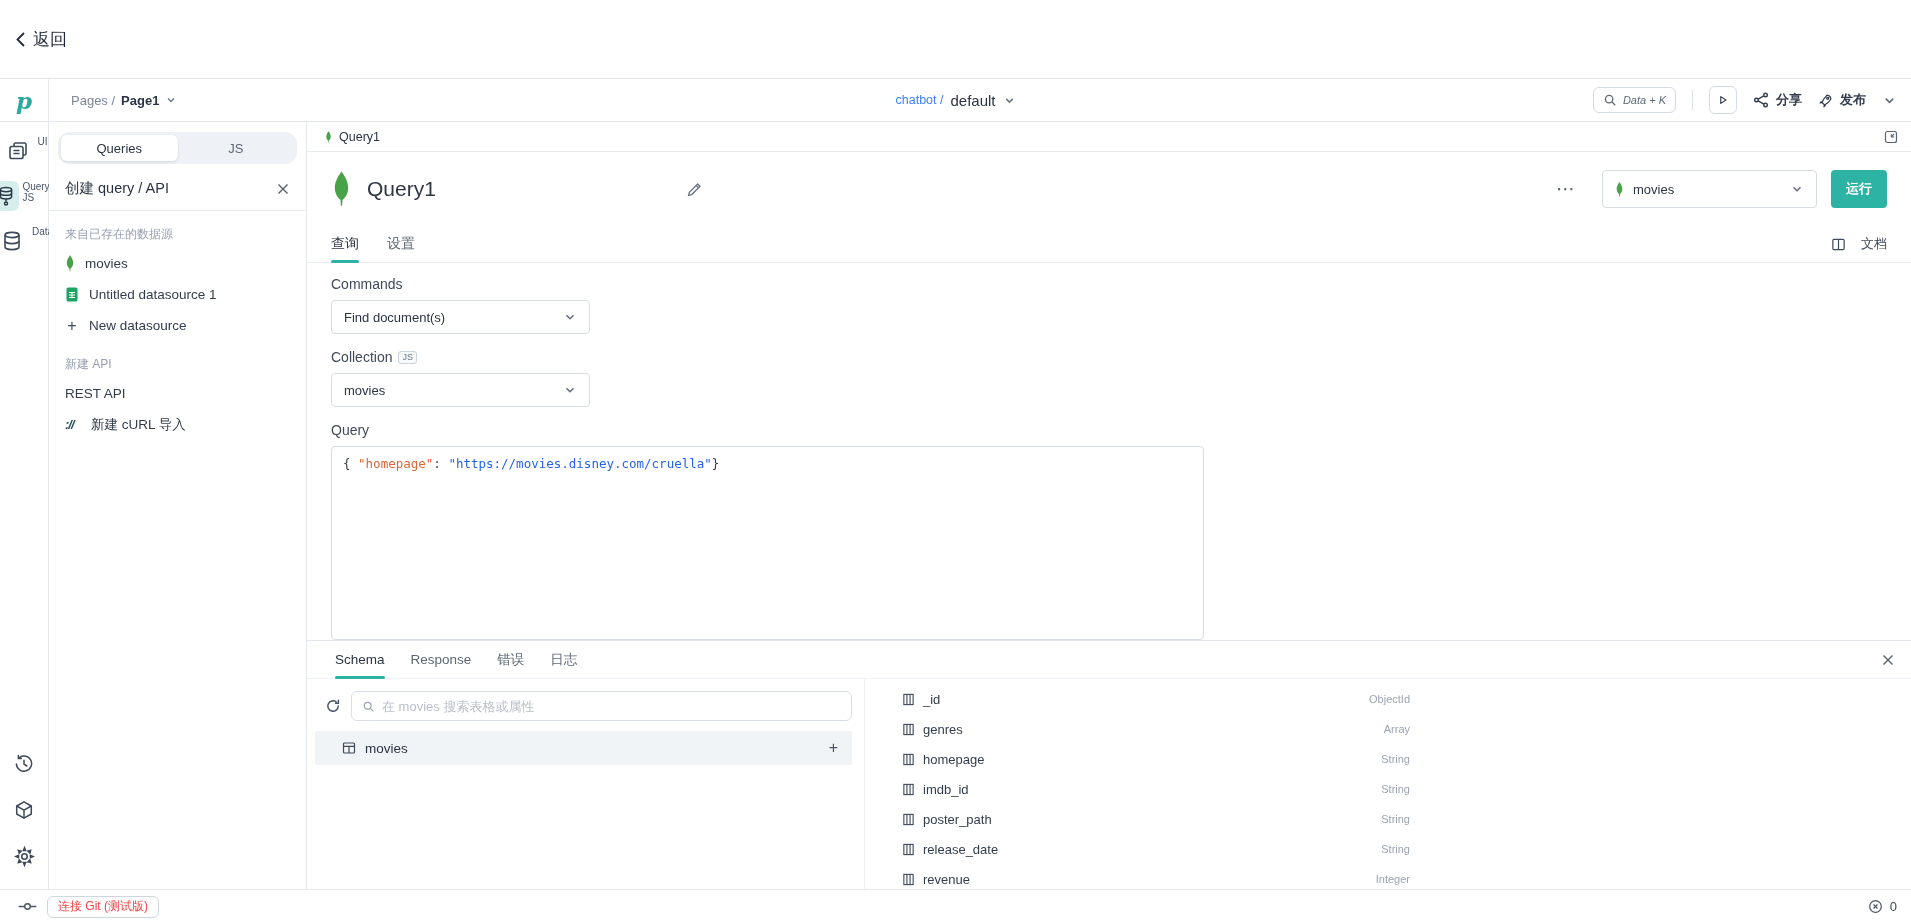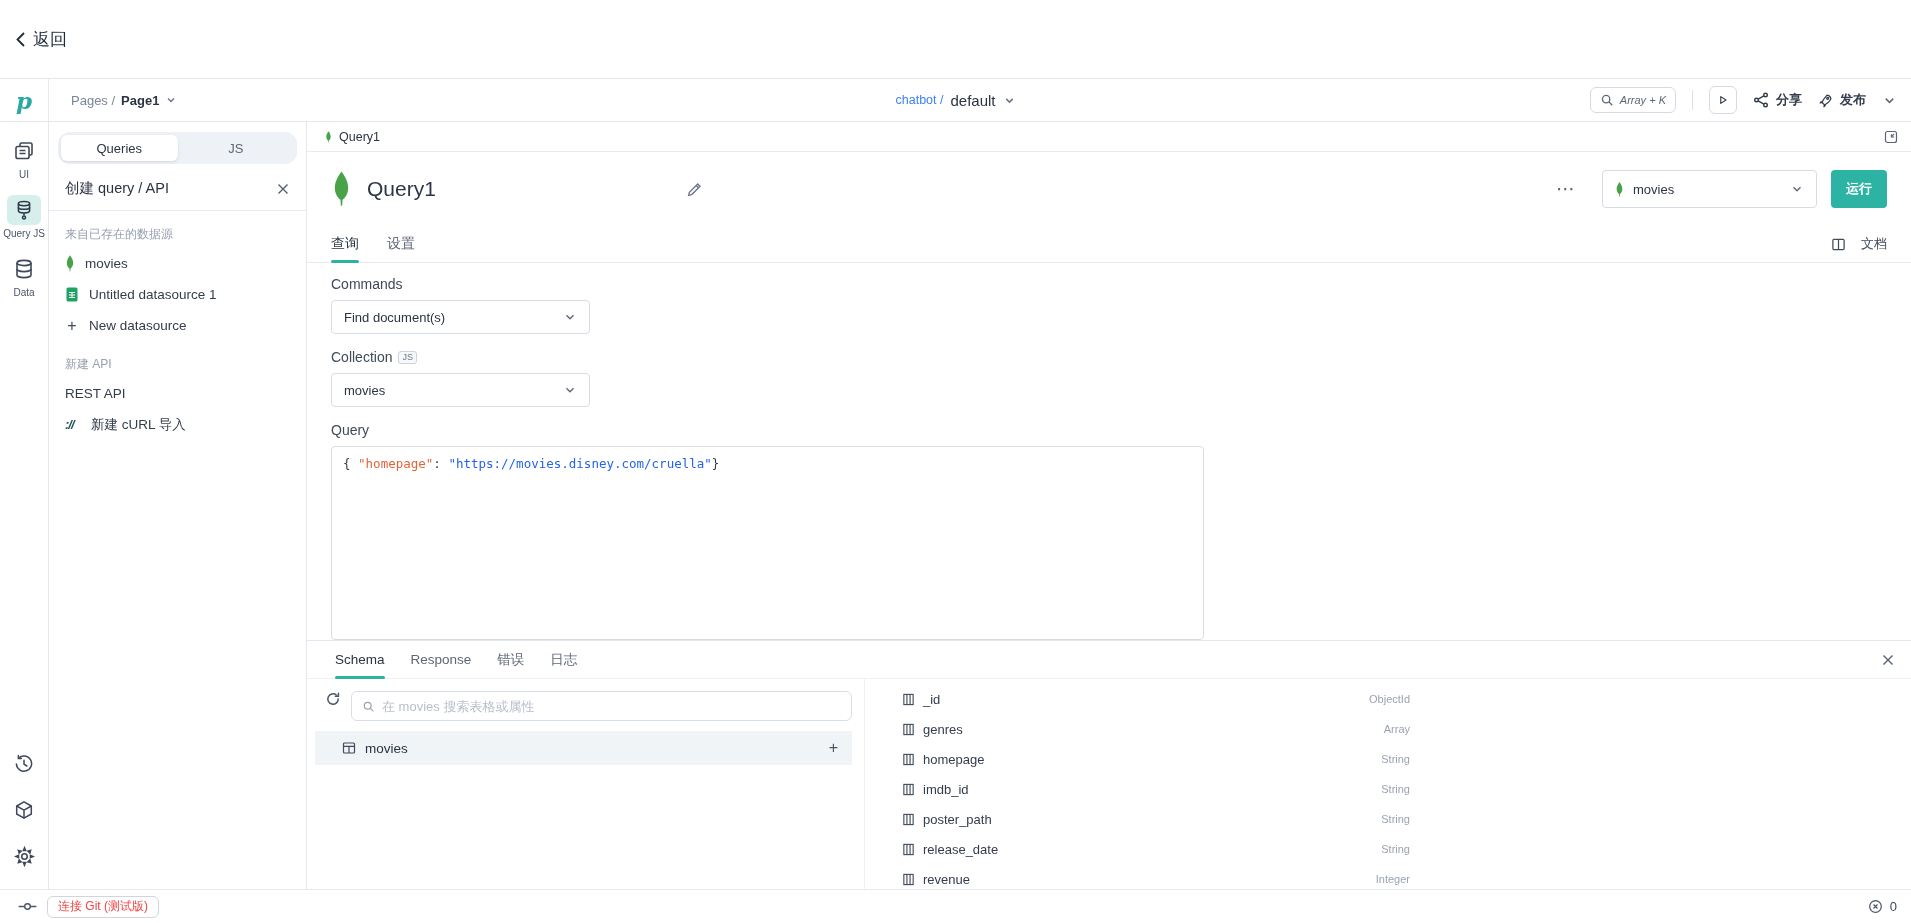--- a/index.html
+++ b/index.html
@@ -25,21 +25,21 @@
 .search-pill .sc{font-style:italic;font-size:11px;white-space:nowrap}
 .tb-divider{width:1px;height:20px;background:#dde2e9}
 .play-btn{width:28px;height:28px;border:1px solid #d5dbe3;border-radius:6px;display:flex;align-items:center;justify-content:center;background:#fff;cursor:pointer}
 .tb-item{display:flex;align-items:center;gap:7px;font-size:13px;font-weight:600;color:#333c4c;cursor:pointer}
 
 
 .workspace{flex:1;display:flex;min-height:0}
 
 
 .rail{width:49px;border-right:1px solid #e4e8ee;display:flex;flex-direction:column;align-items:center;padding-top:14px;flex:0 0 auto}
-.rail-item{display:flex;flex-direction:column;align-items:center;gap:3px;margin-bottom:15px;cursor:pointer}
+.rail-item{display:flex;flex-direction:row;gap:3px;margin-bottom:15px;cursor:pointer}
 .rail-ico{width:34px;height:30px;display:flex;align-items:center;justify-content:center;border-radius:6px}
 .rail-item.active .rail-ico{background:#d6efec}
 .rail-label{font-size:10px;color:#49546a}
 .rail-spacer{flex:1}
 .rail-bottom{display:flex;flex-direction:column;gap:26px;margin-bottom:22px;align-items:center}
 .rail-bico{cursor:pointer;display:flex}
 
 
 .left-panel{width:258px;border-right:1px solid #e4e8ee;display:flex;flex-direction:column;background:#fff;flex:0 0 auto}
 .lp-tabs{margin:10px 9px 6px;background:#eef1f5;border-radius:12px;height:32px;display:flex;padding:3px}
@@ -86,21 +86,21 @@
 
 
 .bp{height:249px;border-top:1px solid #e3e7ed;display:flex;flex-direction:column;flex:0 0 auto}
 .bp-tabs{height:38px;display:flex;align-items:center;gap:26px;padding:0 16px 0 28px;border-bottom:1px solid #edf0f4;flex:0 0 auto}
 .bp-tab{font-size:13.5px;color:#5d6775;height:100%;display:flex;align-items:center;position:relative;cursor:pointer}
 .bp-tab.active{color:#2b3443}
 .bp-tab.active::after{content:"";position:absolute;left:0;right:0;bottom:-1px;height:3px;border-radius:2px;background:#2db3a4}
 .bp-close{margin-left:auto;display:flex;cursor:pointer}
 .bp-body{flex:1;display:flex;min-height:0}
 .bp-left{width:558px;border-right:1px solid #eef1f5;padding-top:12px;flex:0 0 auto}
-.search-row{display:flex;padding:0 12px 0 18px;gap:10px}
+.search-row{display:flex;align-items:center;padding:0 12px 0 18px;gap:10px}
 .refresh-btn{display:flex;cursor:pointer}
 .schema-search{flex:1;height:30px;border:1px solid #d9dee6;border-radius:6px;display:flex;align-items:center;gap:7px;padding:0 10px;background:#fff}
 .schema-search input{border:none;outline:none;flex:1;font-size:13px;font-family:inherit;color:#333c4c;background:transparent}
 .schema-search input::placeholder{color:#b8bfcb}
 .table-row{margin:10px 12px 0 8px;height:34px;background:#f1f4f7;display:flex;align-items:center;padding:0 14px 0 27px;gap:9px;cursor:pointer}
 .table-name{font-size:13.5px;color:#2b3443}
 .add-btn{margin-left:auto;font-size:16px;color:#4a5565;cursor:pointer;line-height:1}
 .bp-right{flex:1;padding:5px 0 0 37px;overflow:hidden}
 .field-row{width:508px;height:30px;display:flex;align-items:center;gap:8px}
 .field-name{font-size:13px;color:#333c4c}
@@ -153,21 +153,21 @@
       </span>
     </div>
     <div class="tb-right">
       <div class="search-pill">
         <span>
           <svg width="14" height="14" viewBox="0 0 16 16" fill="none" stroke="#5d6879" stroke-width="1.5">
               <circle cx="7" cy="7" r="4.2"></circle>
               <path d="M10.3 10.3 14 14"></path>
             </svg>
         </span>
-        <span class="sc">Array + K</span>
+        <span class="sc">Data + K</span>
       </div>
       <div class="tb-divider"></div>
       <div class="play-btn">
         <span>
           <svg width="12" height="12" viewBox="0 0 16 16" fill="none" stroke="#333c4c" stroke-width="1.5" stroke-linejoin="round">
               <path d="M5 3.5v9l7-4.5Z"></path>
             </svg>
         </span>
       </div>
       <div class="tb-item">

